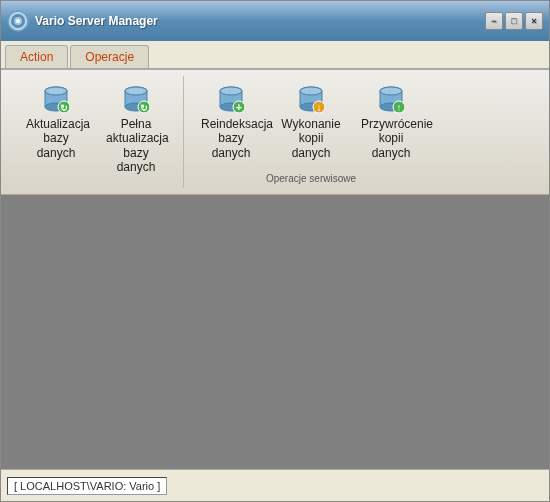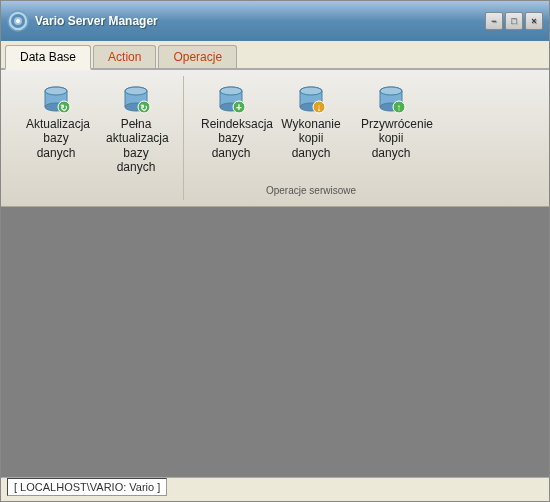--- a/index.html
+++ b/index.html
@@ -119,32 +119,33 @@
     .toolbar-btn-label {
       font-size: 12px;
       text-align: center;
       color: #222;
       line-height: 1.2;
       max-width: 60px;
     }
     .group-label {
       font-size: 10px;
       color: #555;
-      margin-top: 20px;
+      margin-top: 8px;
       text-align: center;
     }
     .main-content {
       flex: 1;
       background: #808080;
     }
     .status-bar {
-      height: 24px;
+      height: 32px;
       background: #ece9d8;
       border-top: 1px solid #aaa;
       display: flex;
+      align-items: center;
       padding: 0 6px;
       font-size: 11px;
       color: #333;
     }
     .status-text {
       border: 1px inset #999;
       background: #fff;
       padding: 1px 6px;
       min-width: 160px;
       height: 18px;
@@ -173,21 +174,20 @@
       <span>Vario Server Manager</span>
     </div>
     <div class="title-controls">
       <div class="title-btn">−</div>
       <div class="title-btn">□</div>
       <div class="title-btn">×</div>
     </div>
   </div>
 
   <div class="tab-bar">
-    <div class="tab active">Data Base</div>
     <div class="tab">Action</div>
     <div class="tab">Operacje</div>
   </div>
 
   <div class="toolbar-area">
     <div class="toolbar-groups">
 
       <div class="toolbar-group">
         <div class="toolbar-buttons">
 

